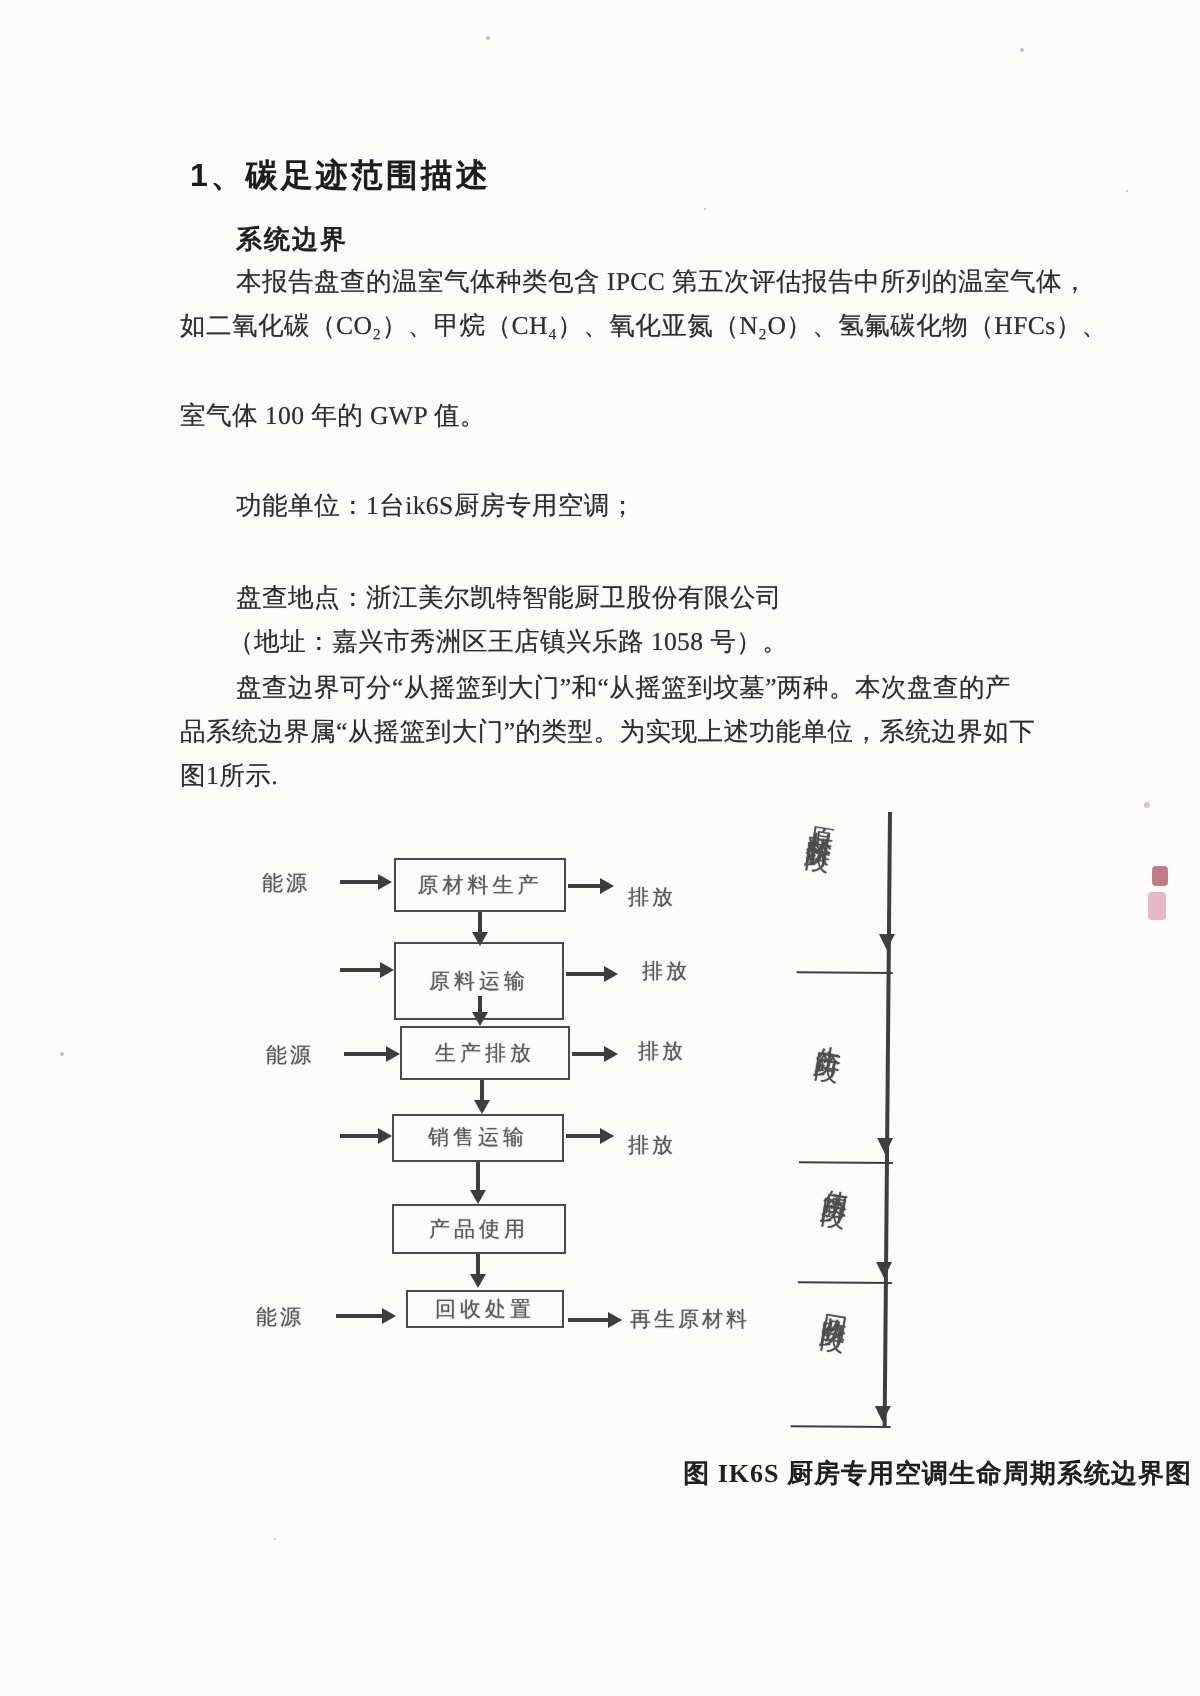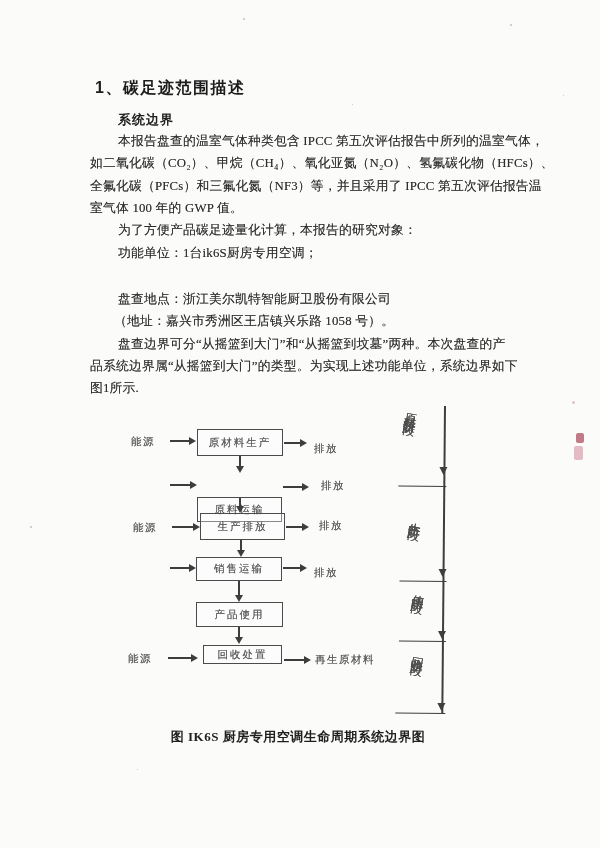--- a/index.html
+++ b/index.html
@@ -54,50 +54,48 @@
   .rail-head{width:0;height:0;border-top:8px solid #3e3e3e;
     border-left:4.5px solid transparent;border-right:4.5px solid transparent;}
   .rail-tick{height:1.4px;background:#3e3e3e;}
   .stage{
     writing-mode:vertical-rl;text-orientation:upright;
     font-size:12.5px;color:#4e4e4e;letter-spacing:2px;white-space:nowrap;
     text-shadow:0 0 0.6px rgba(80,80,80,.8);
     transform:rotate(9deg);transform-origin:top center;
   }
   .caption{
-    left:0;top:728px;width:596px;text-align:center;
+    left:0;top:728px;width:596px;text-align:right;
     font-weight:bold;font-size:13px;color:#1f1f1f;letter-spacing:0.5px;
   }
   .mark{border-radius:2px;}
   .speck{border-radius:50%;background:#8f8f8f;opacity:.55;}
 </style>
 </head>
 <body>
 
 <div class="page">
 
   <div class="h1 abs" style="left:95px;top:78px">1、碳足迹范围描述</div>
   <div class="sub abs" style="left:118px;top:111px">系统边界</div>
 
   <div class="bl abs" style="left:118px;top:133px">本报告盘查的温室气体种类包含 IPCC 第五次评估报告中所列的温室气体，</div>
   <div class="bl abs" style="left:90px;top:155px">如二氧化碳（CO₂）、甲烷（CH₄）、氧化亚氮（N₂O）、氢氟碳化物（HFCs）、</div>
-  <div class="bl abs" style="left:90px;top:178px">全氟化碳（PFCs）和三氟化氮（NF3）等，并且采用了 IPCC 第五次评估报告温</div>
   <div class="bl abs" style="left:90px;top:200px">室气体 100 年的 GWP 值。</div>
-  <div class="bl abs" style="left:118px;top:222px">为了方便产品碳足迹量化计算，本报告的研究对象：</div>
   <div class="bl abs" style="left:118px;top:245px">功能单位：1台ik6S厨房专用空调；</div>
   <div class="bl abs" style="left:118px;top:291px">盘查地点：浙江美尔凯特智能厨卫股份有限公司</div>
   <div class="bl abs" style="left:114px;top:313px">（地址：嘉兴市秀洲区王店镇兴乐路 1058 号）。</div>
   <div class="bl abs" style="left:118px;top:336px">盘查边界可分“从摇篮到大门”和“从摇篮到坟墓”两种。本次盘查的产</div>
   <div class="bl abs" style="left:90px;top:358px">品系统边界属“从摇篮到大门”的类型。为实现上述功能单位，系统边界如下</div>
   <div class="bl abs" style="left:90px;top:380px">图1所示.</div>
 
   <div>
 
     <div class="fbox abs" style="left:197px;top:429px;width:86px;height:27px">原材料生产</div>
-    <div class="fbox abs" style="left:197px;top:497px;width:85px;height:25px">原料运输</div>
+    <div class="fbox abs" style="left:197px;top:471px;width:85px;height:39px">原料运输</div>
     <div class="fbox abs" style="left:200px;top:513px;width:85px;height:27px">生产排放</div>
     <div class="fbox abs" style="left:196px;top:557px;width:86px;height:24px">销售运输</div>
     <div class="fbox abs" style="left:196px;top:602px;width:87px;height:25px">产品使用</div>
     <div class="fbox abs" style="left:203px;top:645px;width:79px;height:19px">回收处置</div>
 
     <div class="arr-d abs" style="left:236px;top:456px;height:17px">
         <div class="shaft"></div>
         <div class="head"></div>
       </div>
     <div class="arr-d abs" style="left:236px;top:498px;height:15px">

